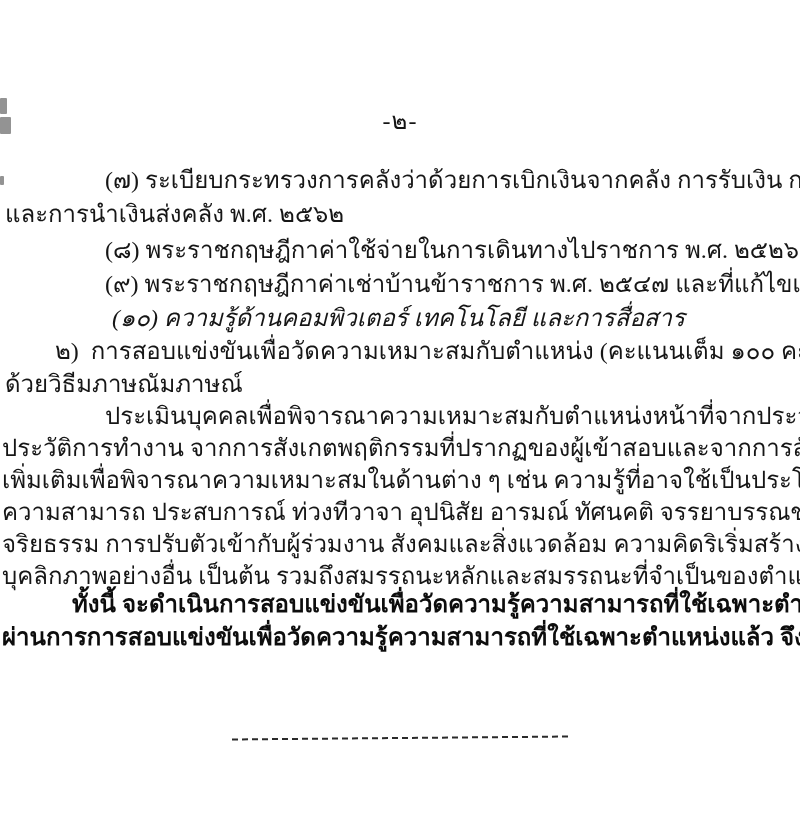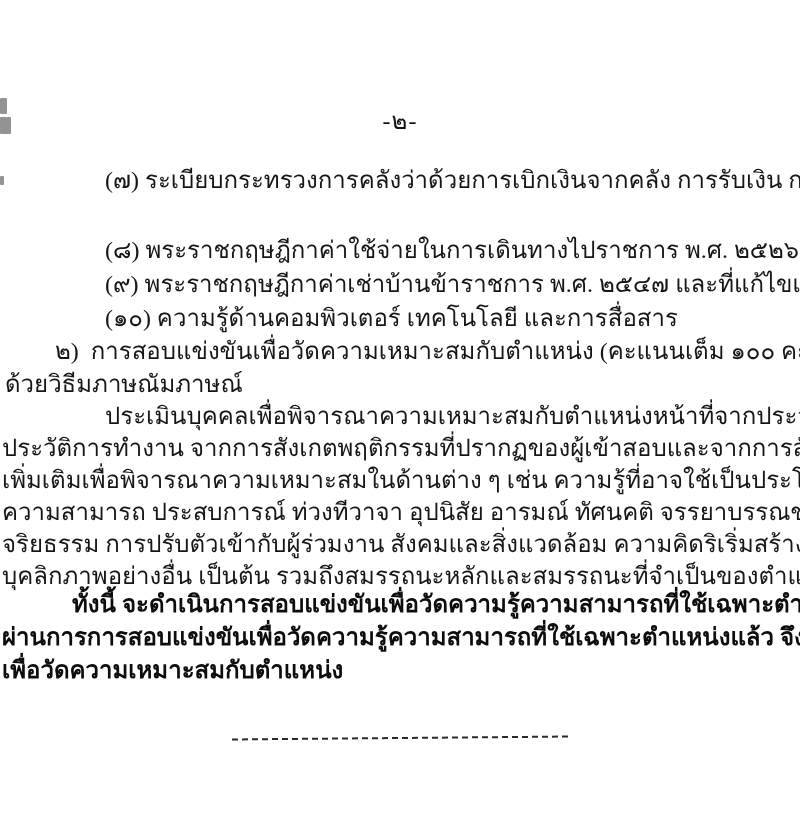--- a/index.html
+++ b/index.html
@@ -60,30 +60,30 @@
 
 <div class="page">
 
   <div class="page-number">-๒-</div>
 
   <div class="artifact a1"></div>
   <div class="artifact a2"></div>
   <div class="artifact a3"></div>
 
   <div class="line" style="top:164px; left:105px;">(๗) ระเบียบกระทรวงการคลังว่าด้วยการเบิกเงินจากคลัง การรับเงิน การจ่ายเงิน การเก็บรักษาเงิน</div>
+  <div class="line" style="top:198px; left:5px;">และการนำเงินส่งคลัง พ.ศ. ๒๕๖๒</div>
   <div class="line" style="top:234px; left:105px;">(๘) พระราชกฤษฎีกาค่าใช้จ่ายในการเดินทางไปราชการ พ.ศ. ๒๕๒๖ และที่แก้ไขเพิ่มเติม</div>
   <div class="line" style="top:268px; left:105px;">(๙) พระราชกฤษฎีกาค่าเช่าบ้านข้าราชการ พ.ศ. ๒๕๔๗ และที่แก้ไขเพิ่มเติม</div>
-  <div class="line" style="top:302px; left:105px;">(๑๐) ความรู้ด้านคอมพิวเตอร์ เทคโนโลยี และการสื่อสาร</div>
+  <div class="line" style="top:302px; left:112px;font-style:italic;">(๑๐) ความรู้ด้านคอมพิวเตอร์ เทคโนโลยี และการสื่อสาร</div>
   <div class="line" style="top:335px; left:55px;">๒)  การสอบแข่งขันเพื่อวัดความเหมาะสมกับตำแหน่ง (คะแนนเต็ม ๑๐๐ คะแนน) โดยทดสอบ</div>
   <div class="line" style="top:368px; left:5px;">ด้วยวิธีมภาษณัมภาษณ์</div>
   <div class="line" style="top:400px; left:105px;">ประเมินบุคคลเพื่อพิจารณาความเหมาะสมกับตำแหน่งหน้าที่จากประวัติส่วนตัว ประวัติการศึกษา</div>
   <div class="line" style="top:432px; left:2px;">ประวัติการทำงาน จากการสังเกตพฤติกรรมที่ปรากฏของผู้เข้าสอบและจากการสัมภาษณ์ ทั้งนี้ อาจใช้วิธีการอื่นใด</div>
   <div class="line" style="top:464px; left:2px;">เพิ่มเติมเพื่อพิจารณาความเหมาะสมในด้านต่าง ๆ เช่น ความรู้ที่อาจใช้เป็นประโยชน์ในการปฏิบัติงานในหน้าที่</div>
   <div class="line" style="top:496px; left:2px;">ความสามารถ ประสบการณ์ ท่วงทีวาจา อุปนิสัย อารมณ์ ทัศนคติ จรรยาบรรณของข้าราชการพลเรือน คุณธรรม</div>
   <div class="line" style="top:528px; left:2px;">จริยธรรม การปรับตัวเข้ากับผู้ร่วมงาน สังคมและสิ่งแวดล้อม ความคิดริเริ่มสร้างสรรค์ ปฏิภาณ ไหวพริบ และ</div>
   <div class="line" style="top:560px; left:2px;">บุคลิกภาพอย่างอื่น เป็นต้น รวมถึงสมรรถนะหลักและสมรรถนะที่จำเป็นของตำแหน่ง</div>
   <div class="line bold" style="top:588px; left:72px;">ทั้งนี้ จะดำเนินการสอบแข่งขันเพื่อวัดความรู้ความสามารถที่ใช้เฉพาะตำแหน่งก่อน และเมื่อสอบ</div>
   <div class="line bold" style="top:621px; left:2px;">ผ่านการการสอบแข่งขันเพื่อวัดความรู้ความสามารถที่ใช้เฉพาะตำแหน่งแล้ว จึงจะมีสิทธิเข้าสอบแข่งขัน</div>
-  <div class="line bold" style="top:654px; left:2px;">เพื่อวัดความเหมาะสมกับตำแหน่ง</div>
 
   <div class="divider"></div>
 
 </div>
 
 </body></html>

